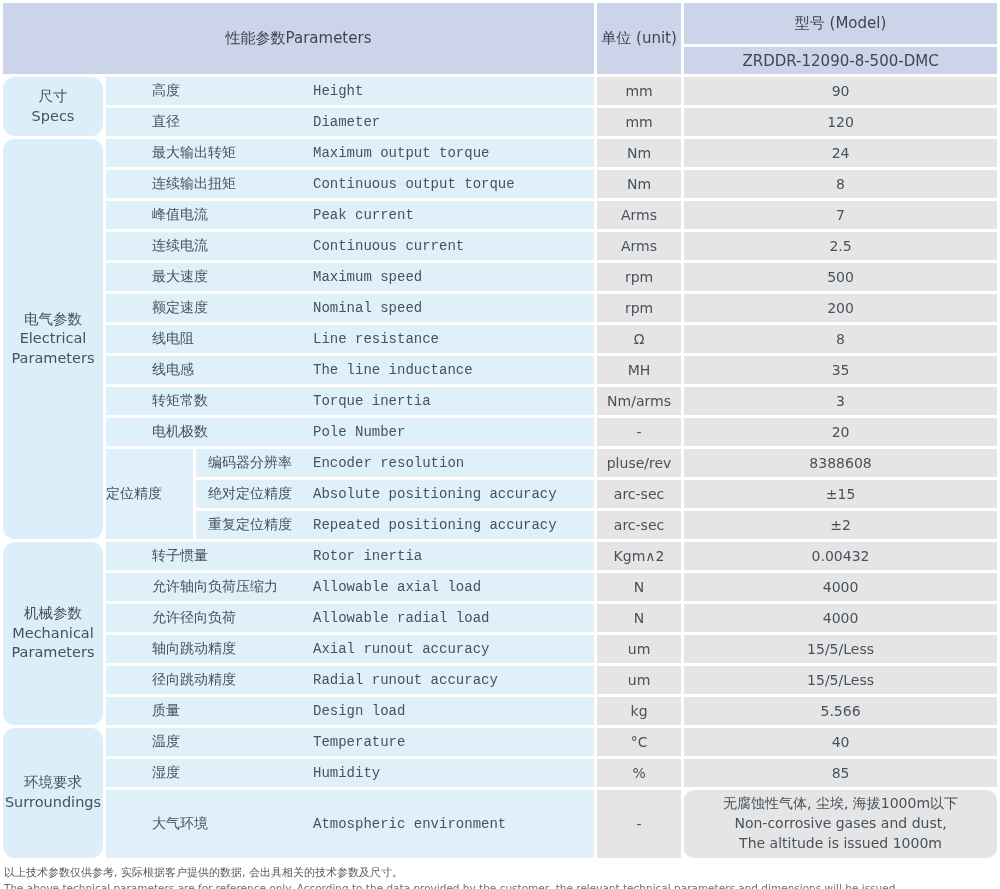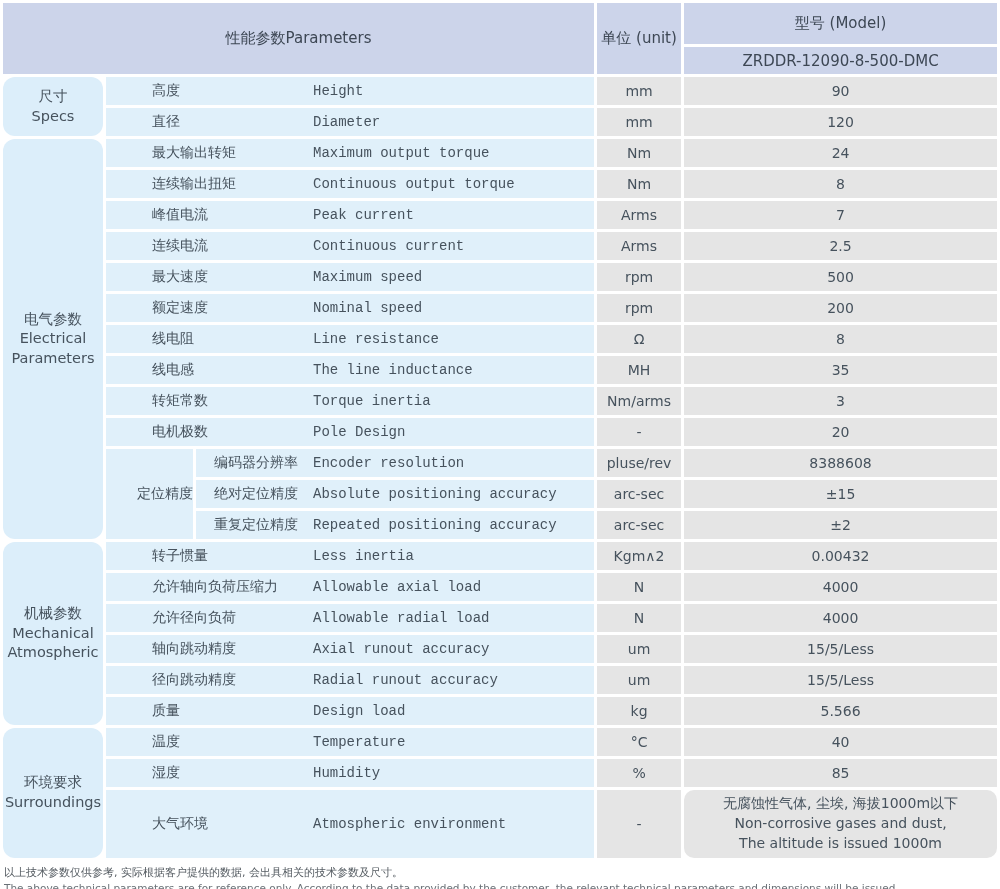--- a/index.html
+++ b/index.html
@@ -38,26 +38,26 @@
     font-size:14.5px;
     white-space:normal;
     border-radius:12px;
   }
   td.cat .cat-cn { display:block; }
 
   
   td.lbl { background:#e0f0fa; }
   .lbl-wrap { display:flex; align-items:center; }
   .cn-main { flex:0 0 207px; padding-left:46px; }
-  .cn-sub  { flex:0 0 117px; padding-left:18px; }
+  .cn-sub  { flex:0 0 117px; padding-left:12px; }
   .en-lab  { flex:1 1 auto;font-family:Liberation Mono, monospace; }
 
   td.subgrp {
     background:#e0f0fa;
-    text-align:right;
+    text-align:left;
   }
 
   td.unit, td.val {
     background:#e5e5e5;
     text-align:center;
   }
 
   td.val-multi { height:68px; line-height:1.42; white-space:normal;border-radius:10px; }
   td.val-multi span { display:block; }
 
@@ -204,21 +204,21 @@
             <span class="en-lab">Torque inertia</span>
           </div>
     </td>
     <td class="unit">Nm/arms</td>
     <td class="val">3</td>
   </tr>
   <tr>
     <td class="lbl" colspan="3">
       <div class="lbl-wrap">
             <span class="cn-main">电机极数</span>
-            <span class="en-lab">Pole Design</span>
+            <span class="en-lab">Pole Number</span>
           </div>
     </td>
     <td class="unit">-</td>
     <td class="val">20</td>
   </tr>
 
   <tr>
     <td class="subgrp" rowspan="3">定位精度</td>
     <td class="lbl" colspan="2">
       <div class="lbl-wrap">
@@ -246,26 +246,26 @@
             <span class="en-lab">Repeated positioning accuracy</span>
           </div>
     </td>
     <td class="unit">arc-sec</td>
     <td class="val">±2</td>
   </tr>
 
   <tr>
     <td class="cat" rowspan="6">
       <span class="cat-cn">机械参数</span>
-      <span>Mechanical Atmospheric</span>
+      <span>Mechanical Parameters</span>
     </td>
     <td class="lbl" colspan="3">
       <div class="lbl-wrap">
             <span class="cn-main">转子惯量</span>
-            <span class="en-lab">Less inertia</span>
+            <span class="en-lab">Rotor inertia</span>
           </div>
     </td>
     <td class="unit">Kgm∧2</td>
     <td class="val">0.00432</td>
   </tr>
   <tr>
     <td class="lbl" colspan="3">
       <div class="lbl-wrap">
             <span class="cn-main">允许轴向负荷压缩力</span>
             <span class="en-lab">Allowable axial load</span>

